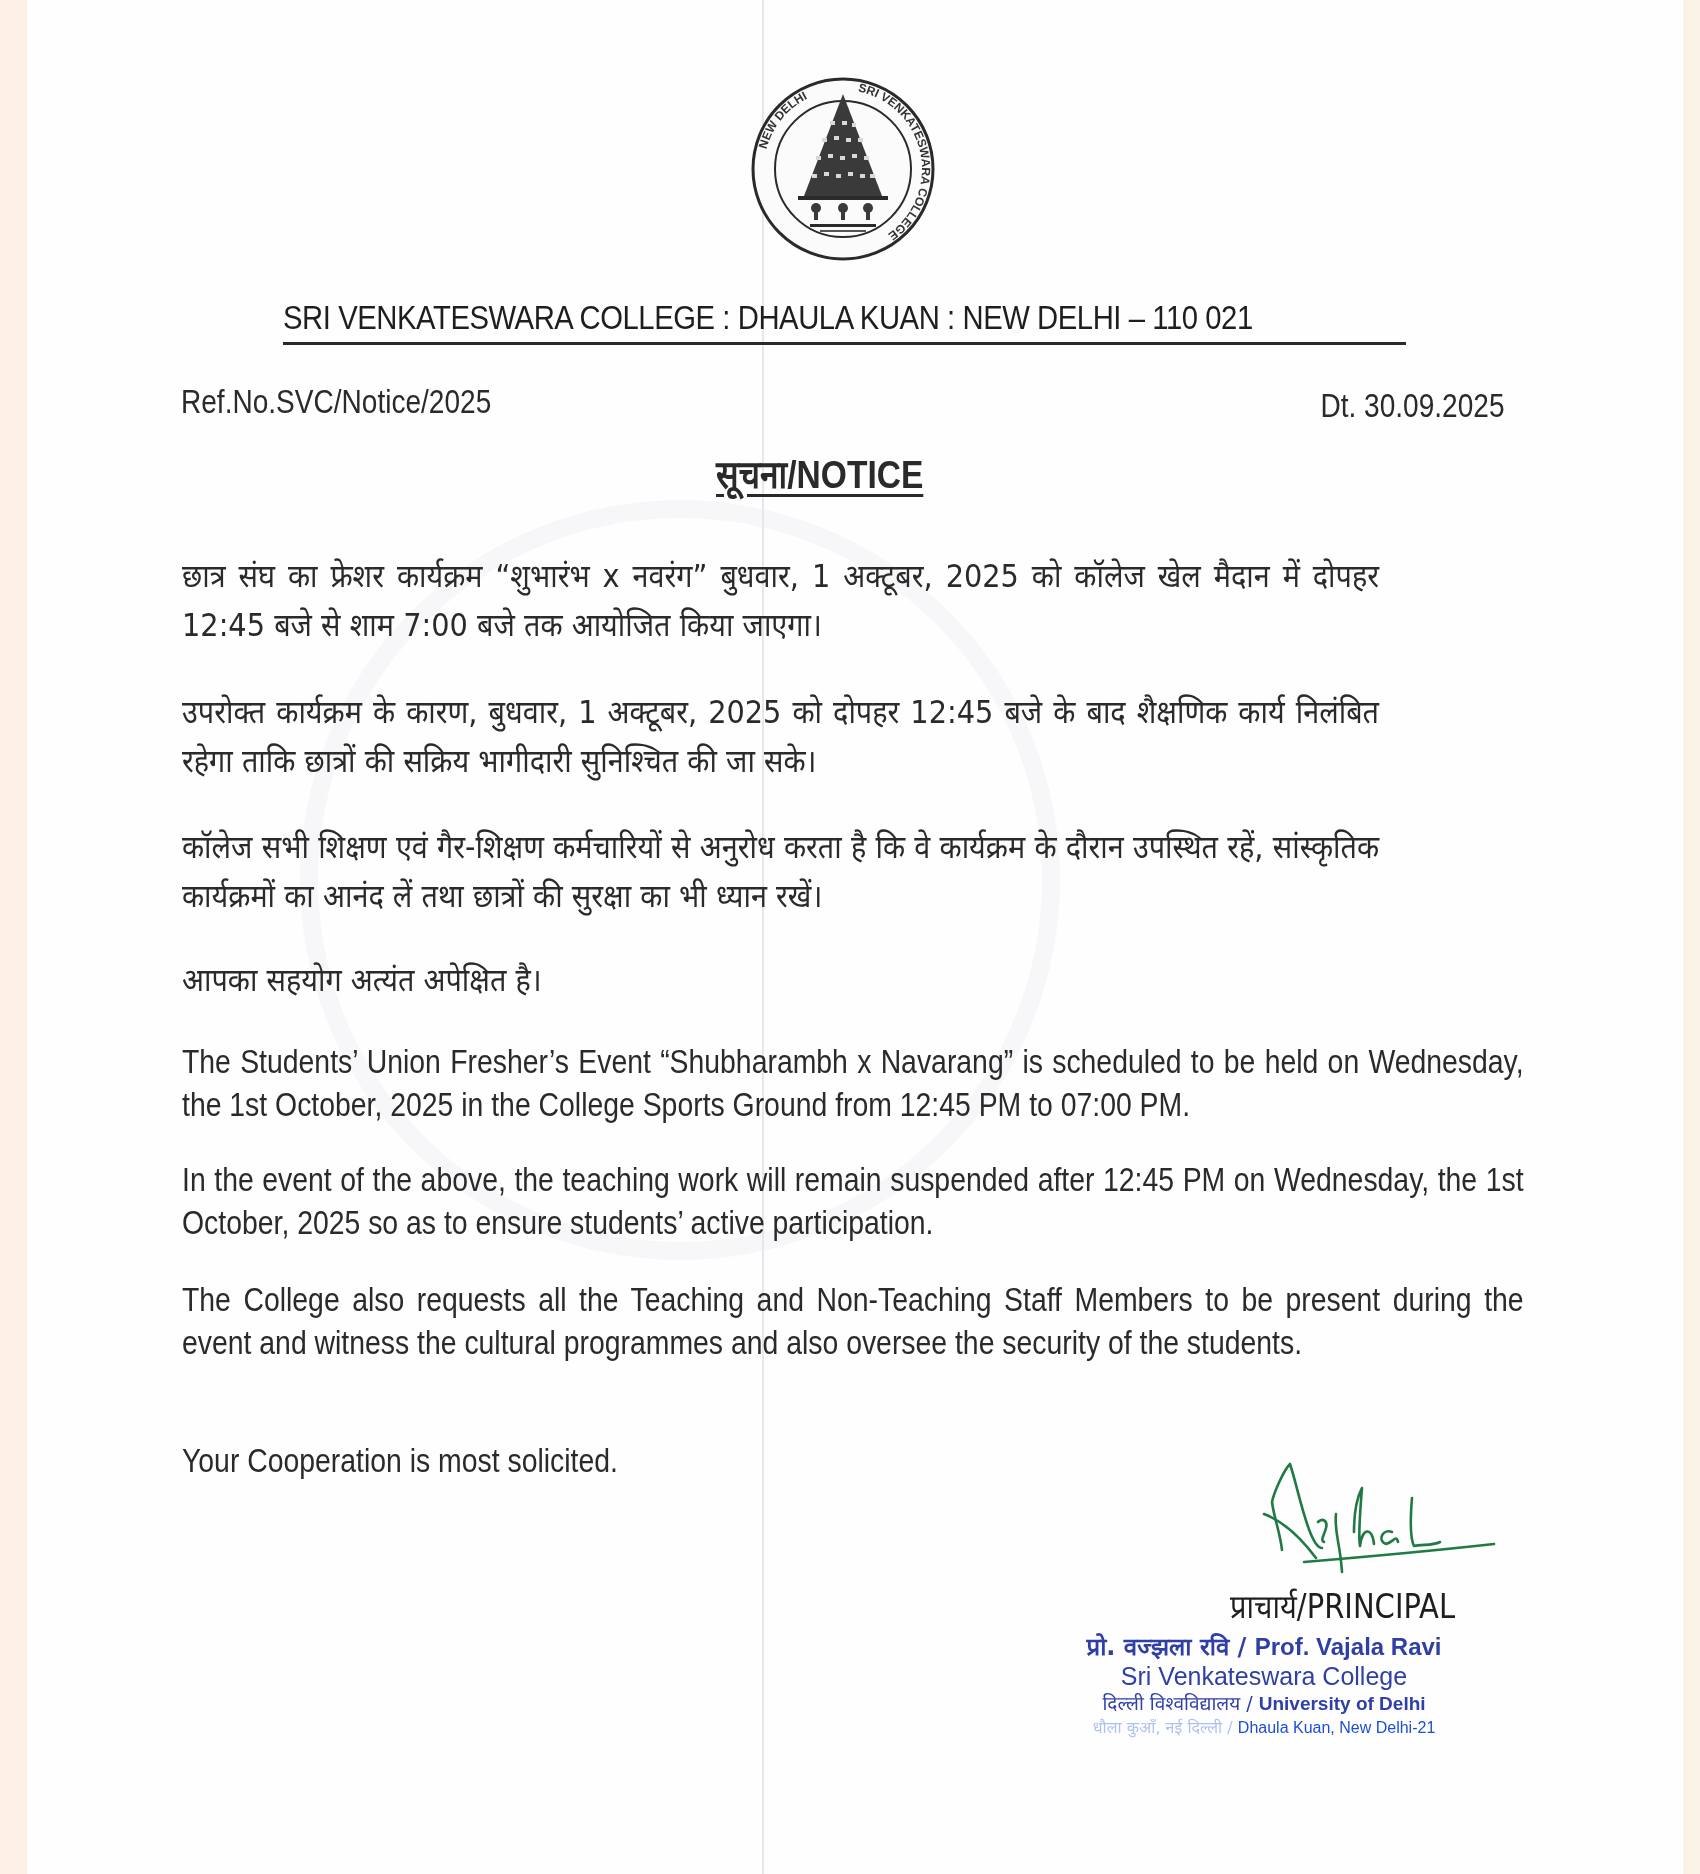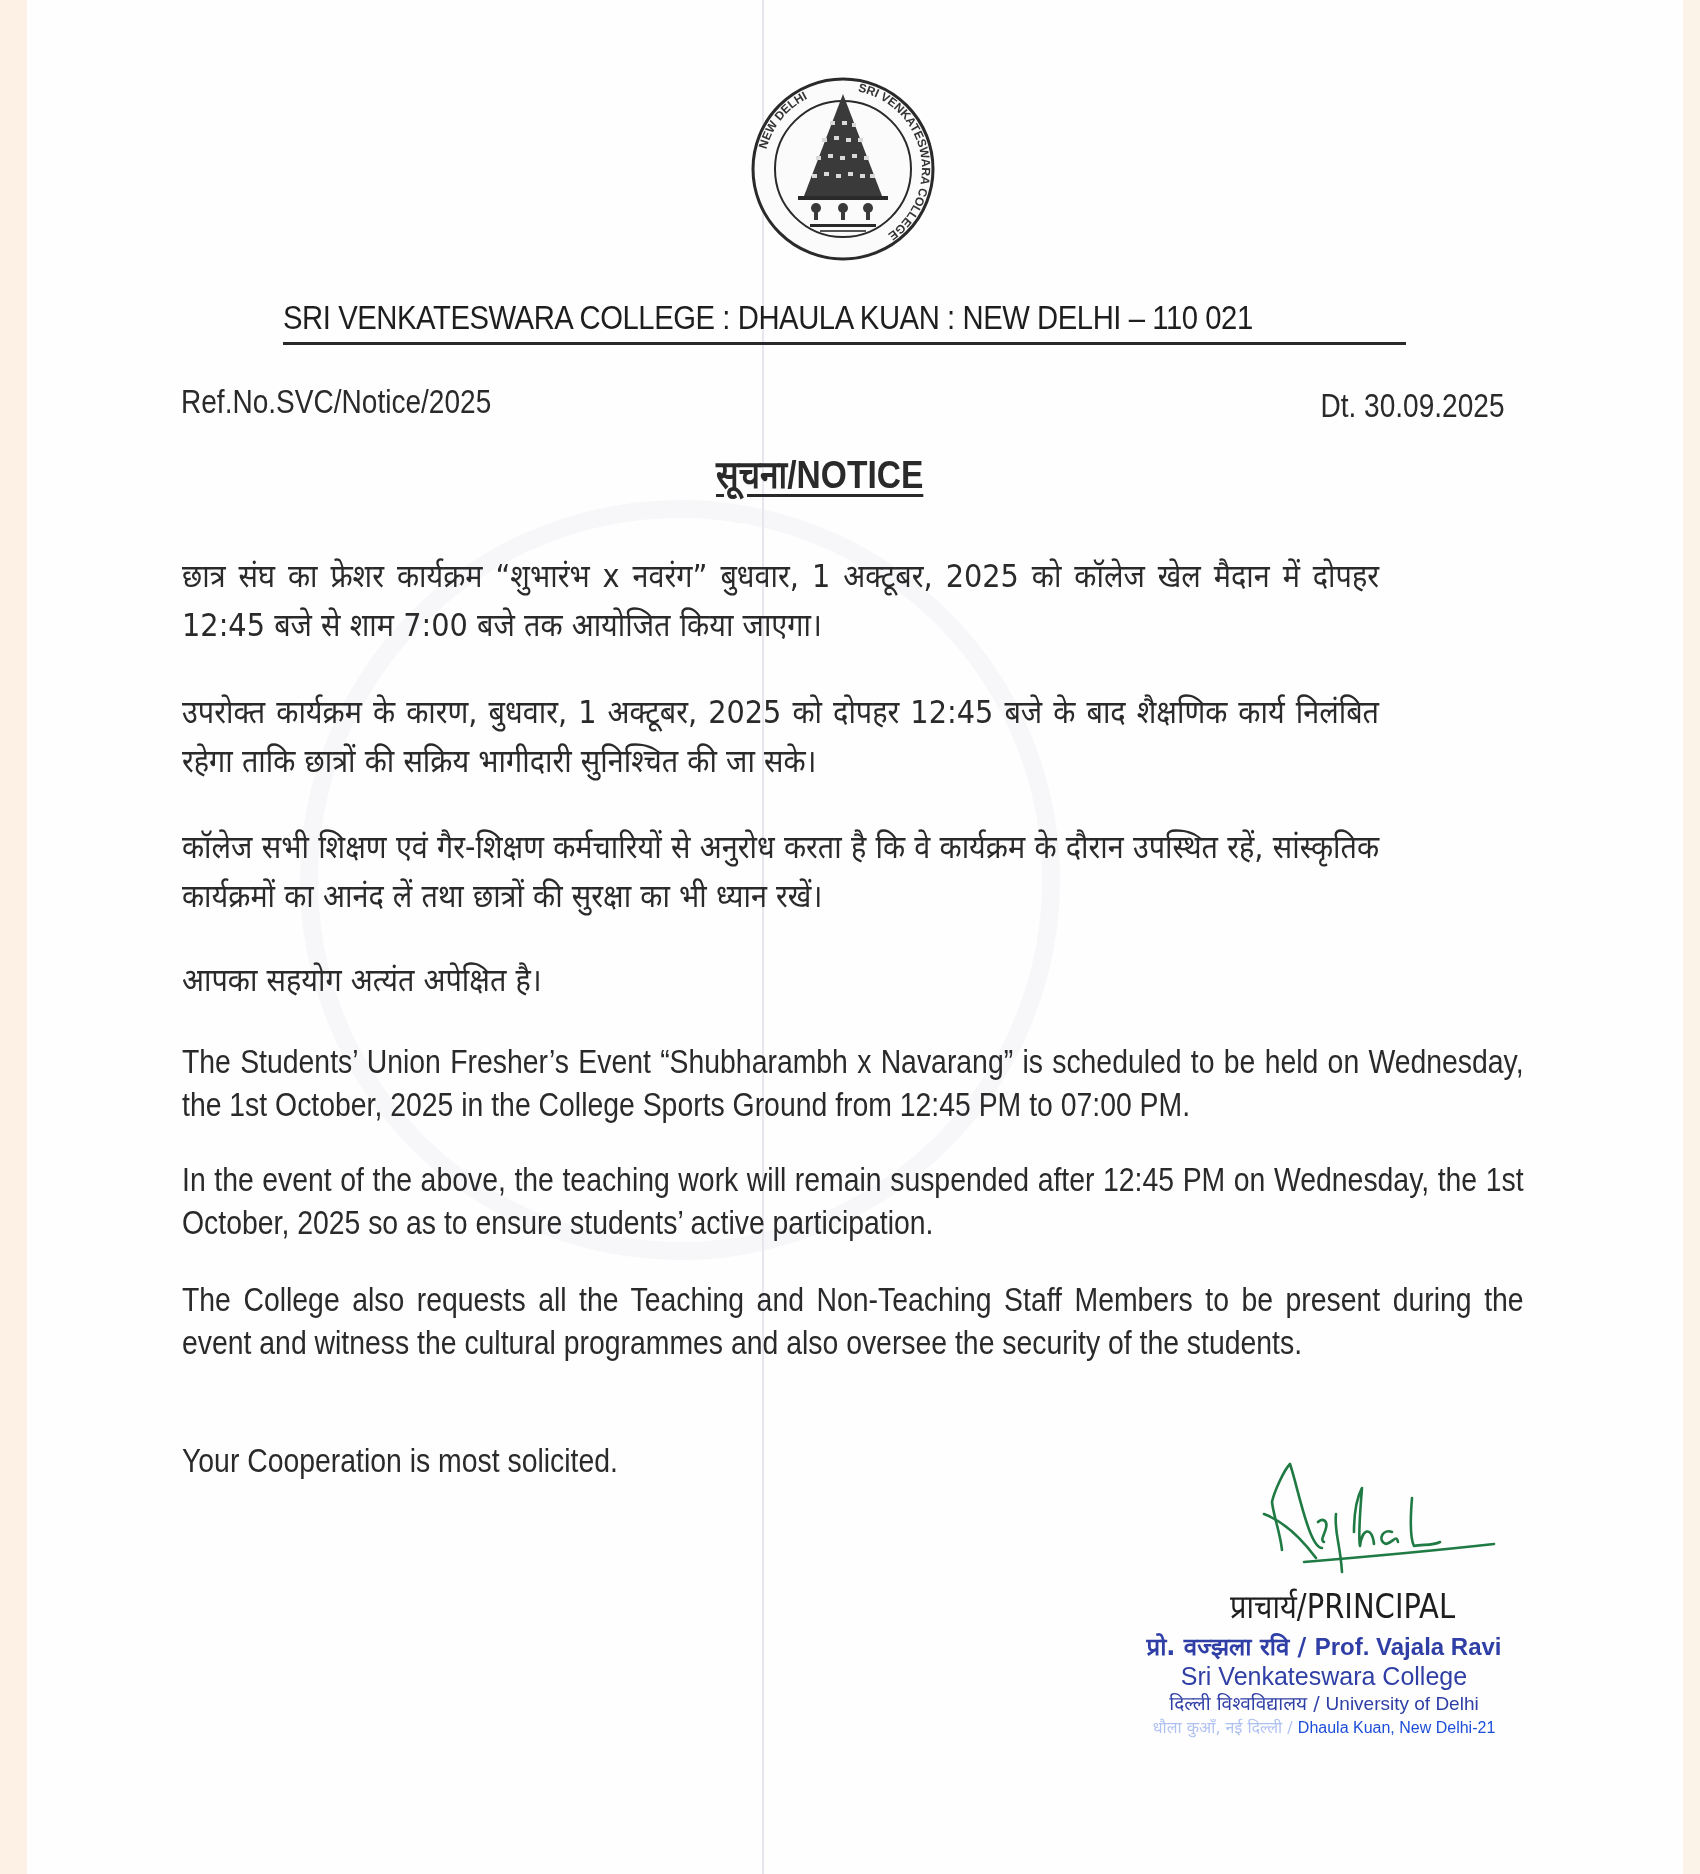--- a/index.html
+++ b/index.html
@@ -58,32 +58,32 @@
     transform: scaleX(0.86); transform-origin: left top;
     font-family: "Liberation Sans", sans-serif;
   }
   .signature { left: 1262px; top: 1462px; width: 240px; height: 120px; }
   .principal-label {
     left: 1230px; top: 1583px; font-size: 33px; color: #1e1e1e;
     white-space: nowrap; font-family: "DejaVu Sans", sans-serif;
     transform: scaleX(0.88); transform-origin: left top;
   }
   .stamp {
-    left: 1084px; top: 1632px; width: 480px; text-align: center; color: #2f3fa6;
+    left: 1024px; top: 1632px; width: 480px; text-align: center; color: #2f3fa6;
     font-family: "DejaVu Sans", sans-serif;
   }
   .stamp .l1 { font-size: 24px; font-weight: 700; line-height: 30px; white-space: nowrap; }
   .stamp .l2 { font-size: 23px; font-weight: 700; line-height: 27px; }
   .stamp .l3 { font-size: 28px; line-height: 32px; }
   .stamp .l4 { font-size: 25px; line-height: 28px; }
   .stamp .l5 { font-size: 19px; line-height: 24px; }
   .stamp .l6 { font-size: 16px; line-height: 24px; color: #1d4ed8; }
   .stamp .en { font-family: "Liberation Sans", sans-serif; font-weight: 700; }
   .stamp .l3 .en, .stamp .l4 .en, .stamp .l6 .en { font-weight: 400; }
-  .stamp .l5 .en { font-weight: 400; text-align: right; }
+  .stamp .l5 .en { font-weight: 700; text-align: right; }
 </style>
 </head>
 <body>
 
 <div class="page"></div>
 <div class="right-strip"></div>
 <div class="watermark"></div>
 <div class="fold"></div>
 
 <svg class="logo" viewBox="0 0 186 186">

